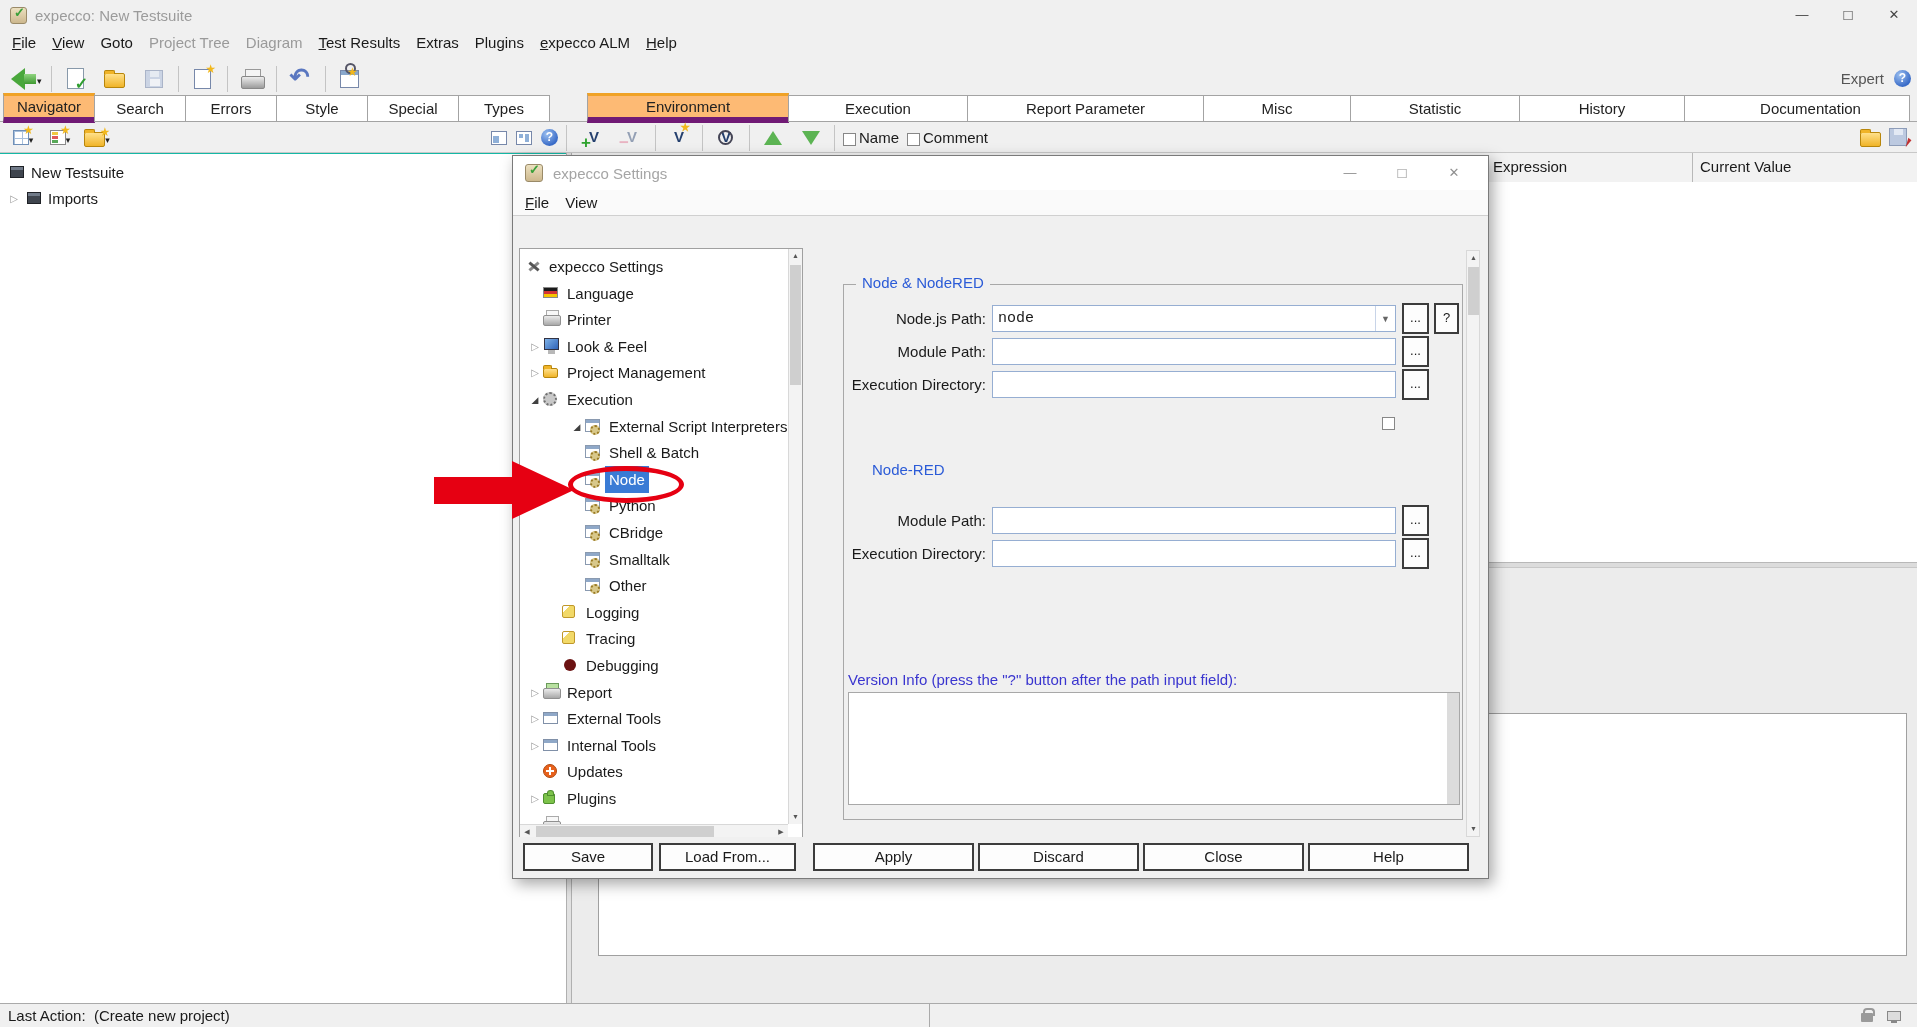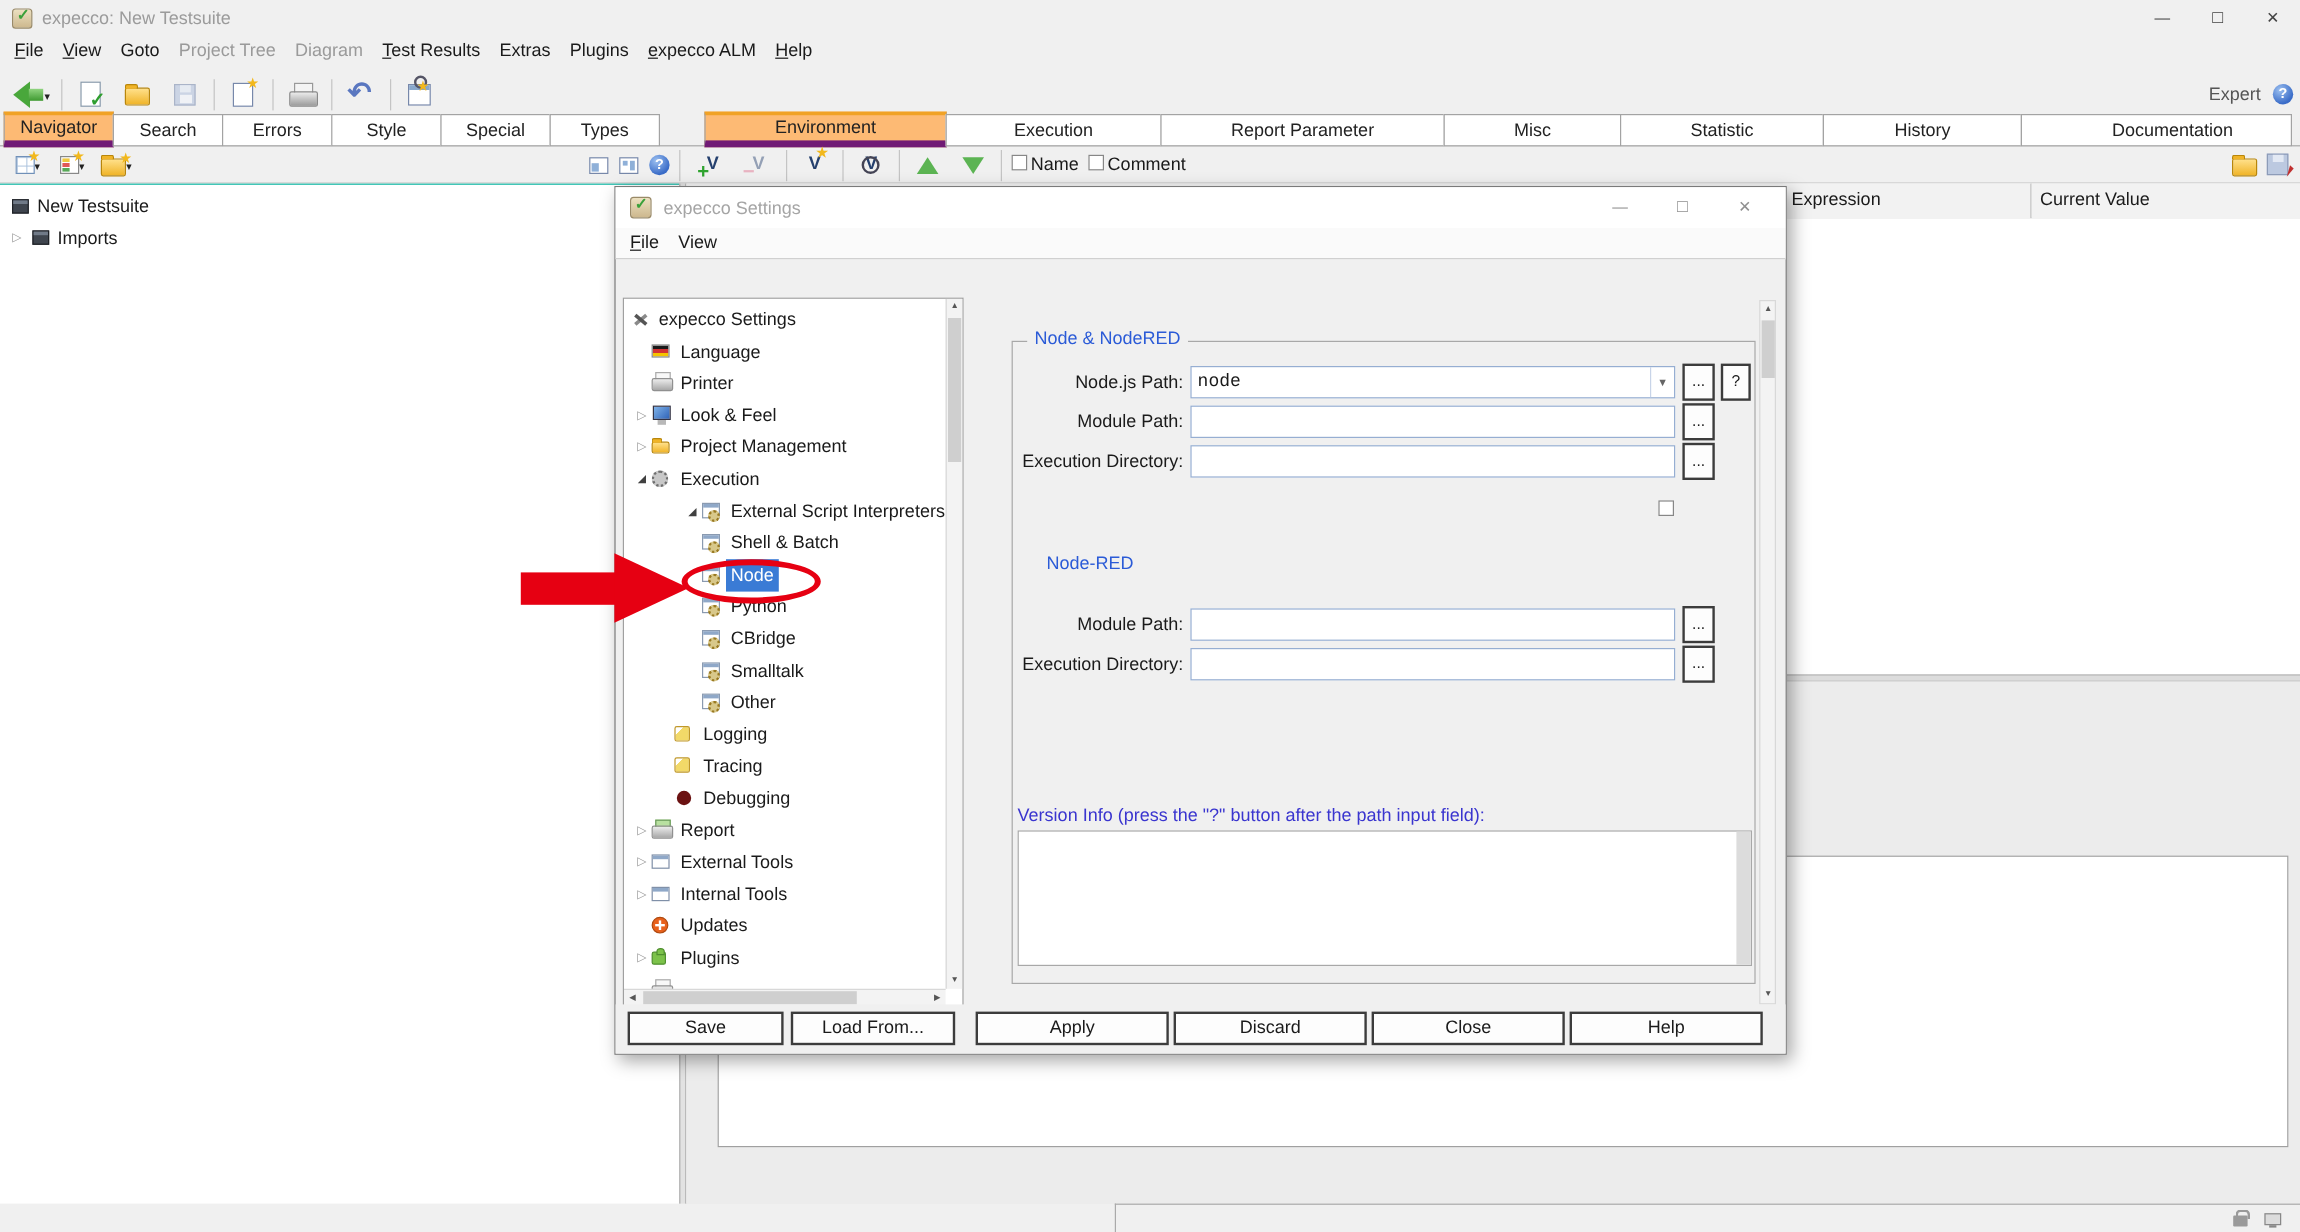--- a/index.html
+++ b/index.html
@@ -75,21 +75,21 @@
   #env-tools{flex:1;display:flex;align-items:center;gap:8px;padding-left:12px}
   .ic-v{width:22px;height:21px;font-weight:bold}
   .ic-v::before{content:"V";position:absolute;left:6px;top:1px;color:#25406e;font-size:15px}
   .ic-vadd::after{content:"+";position:absolute;left:-2px;bottom:-5px;color:#2fa32f;font-size:17px;font-weight:bold}
   .ic-vrem{opacity:.45}
   .ic-vrem::after{content:"−";position:absolute;left:-2px;bottom:-5px;color:#e06a8a;font-size:17px;font-weight:bold}
   .ic-vstar::after{content:"★";position:absolute;right:0;top:-6px;color:#f2b81c;font-size:11px}
   .ic-vfind::after{content:"";position:absolute;left:3px;top:3px;width:11px;height:11px;border:2px solid #445;border-radius:50%}
   .ic-uparrow{width:0;height:0;border-left:9px solid transparent;border-right:9px solid transparent;border-bottom:14px solid #5cb453}
   .ic-downarrow{width:0;height:0;border-left:9px solid transparent;border-right:9px solid transparent;border-top:14px solid #5cb453}
-  .cklabel{display:flex;align-items:flex-start;gap:3px}
+  .cklabel{display:flex;align-items:flex-end;gap:3px}
   #env-tools .far-right{margin-left:auto;display:flex;gap:8px;padding-right:10px}
   .ic-savepen{width:18px;height:18px;background:#bcc9e0;border:1px solid #8d9cb8}
   .ic-savepen::before{content:"";position:absolute;left:4px;top:0;width:9px;height:6px;background:#e3e9f4}
   .ic-savepen::after{content:"";position:absolute;right:-3px;bottom:-2px;width:0;height:0;border-left:4px solid transparent;border-top:9px solid #c03030;transform:rotate(40deg)}
 
   
   #left-pane{position:absolute;left:0;top:153px;width:566px;bottom:24px;background:#fff;border-top:1px solid #14b8a6}
   .ptrow{position:absolute;left:0;height:26px;display:flex;align-items:center;gap:7px}
   .ti{width:17px;height:16px;position:relative;display:inline-block;flex:none}
   .ti-cube{width:14px;height:12px;background:#3f454e;border:1px solid #1e2126}
@@ -355,20 +355,23 @@
       <div class="hcell" style="left:1121px;right:0;border-right:none">Current Value</div>
     </div>
     <div id="env-table-body"></div>
     <div id="env-hsplit"></div>
     <div id="detail-area">
       <div id="detail-editor"></div>
 
     </div>
   </div>
 
+  <div id="status-left">
+    <span>Last Action:  (Create new project)</span>
+  </div>
   <div id="status-right">
     <span class="ic ic-lock"></span>
     <span class="ic ic-screen"></span>
   </div>
 
   <div id="dialog">
     <div id="dlg-titlebar">
       <span class="ic-app"></span>
       <span class="title">expecco Settings</span>
       <div id="dlg-controls">

